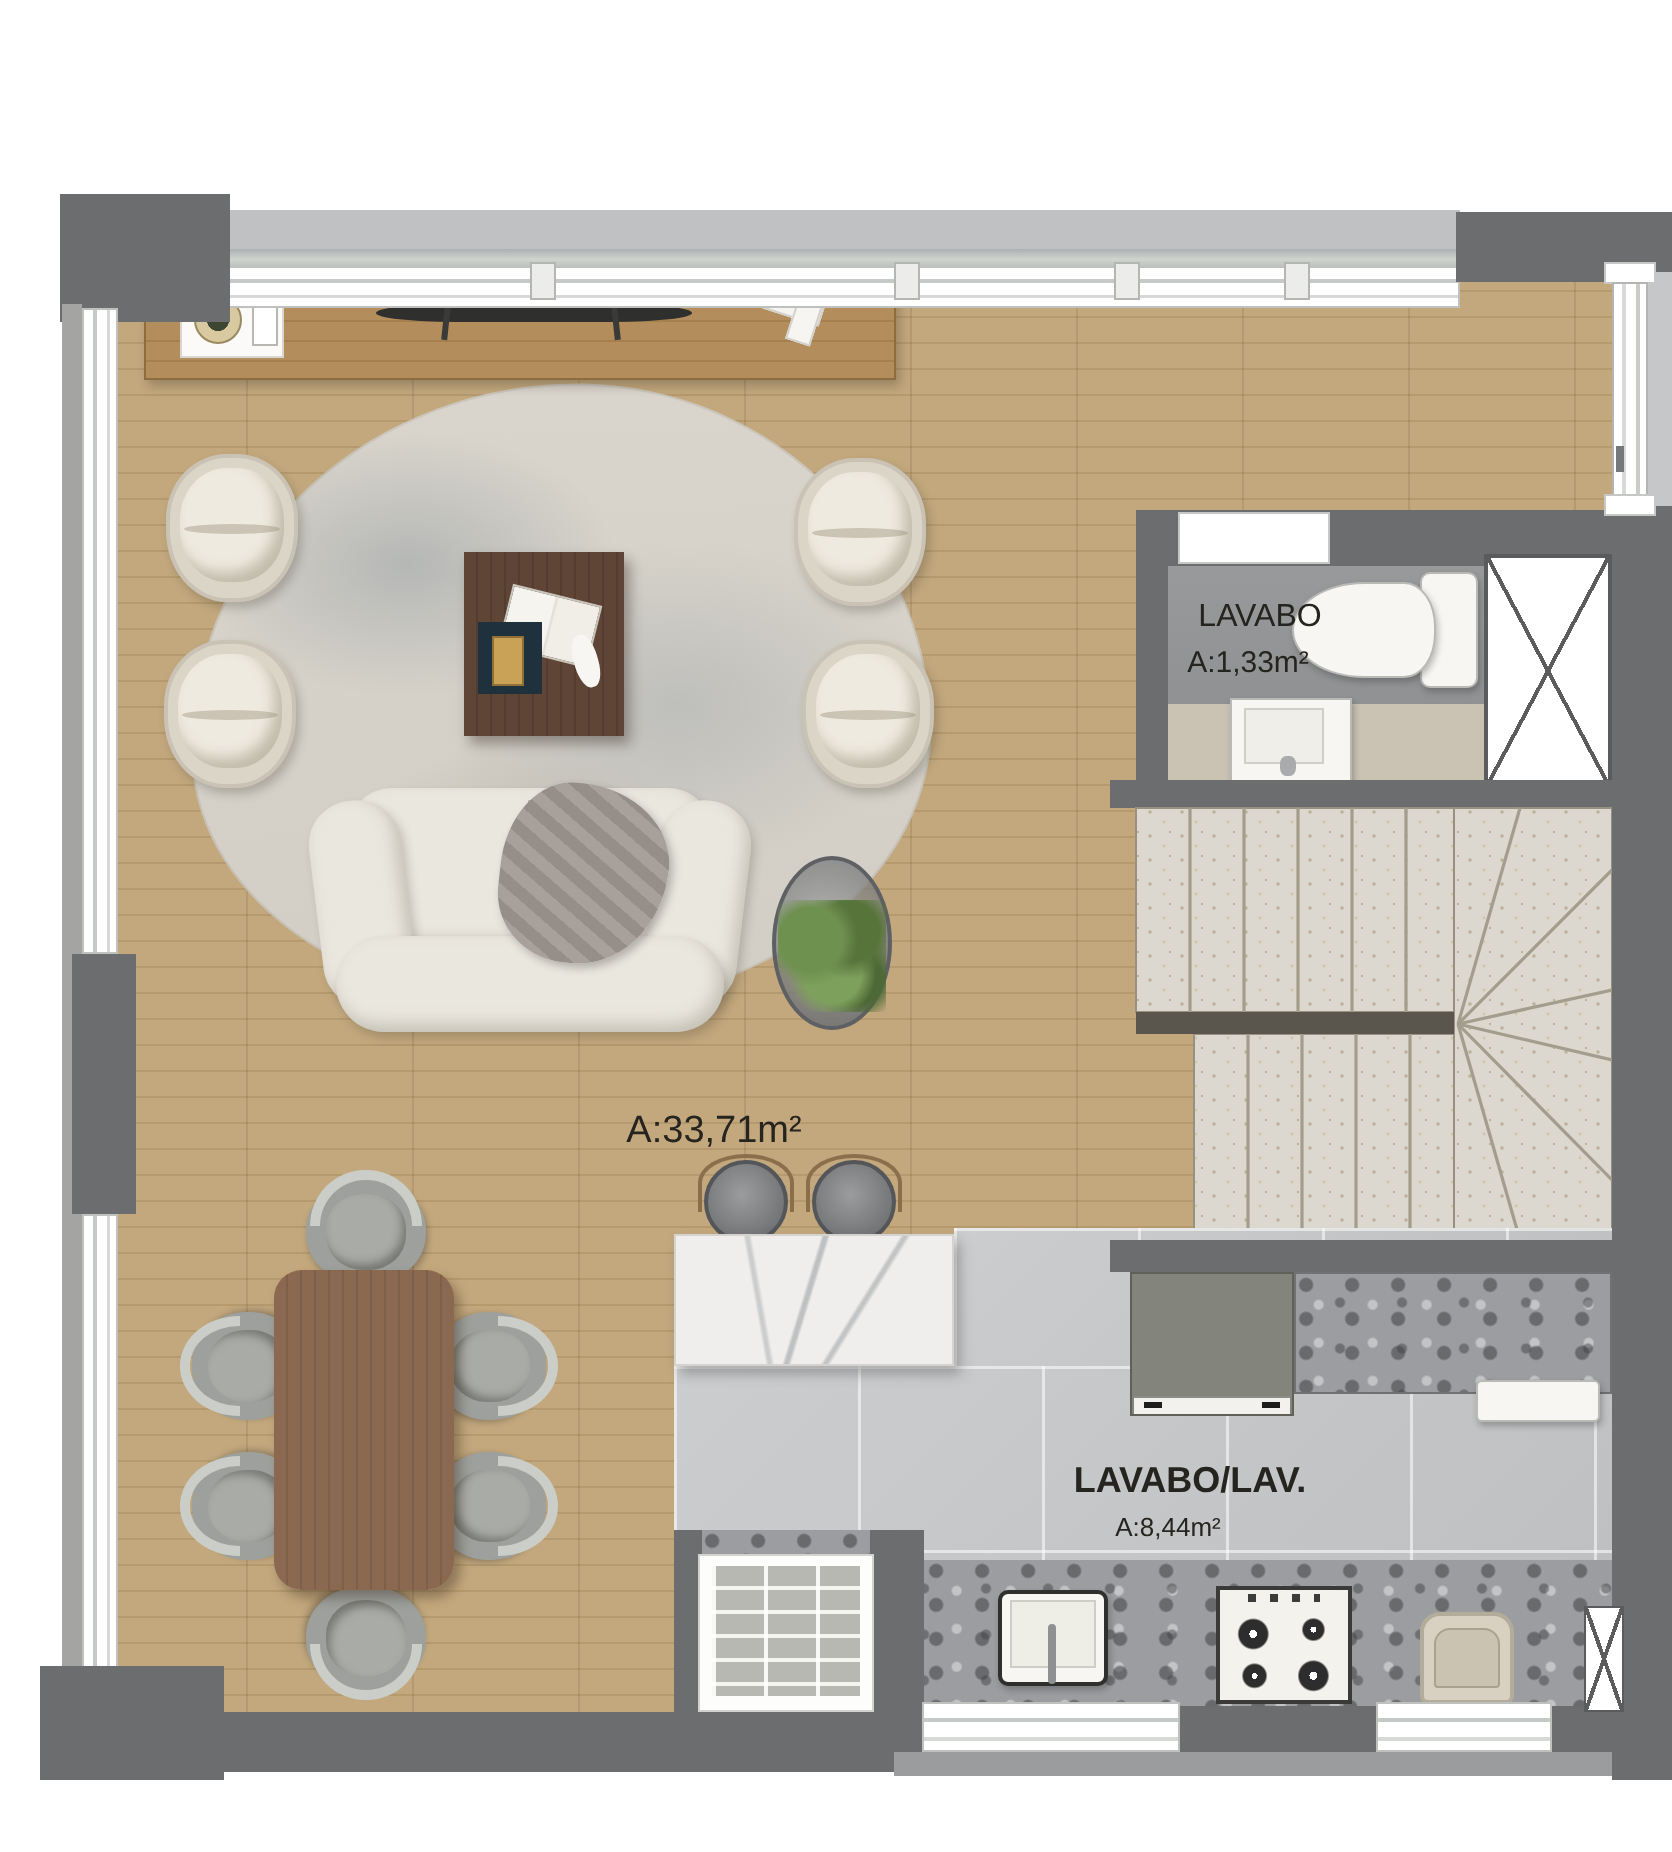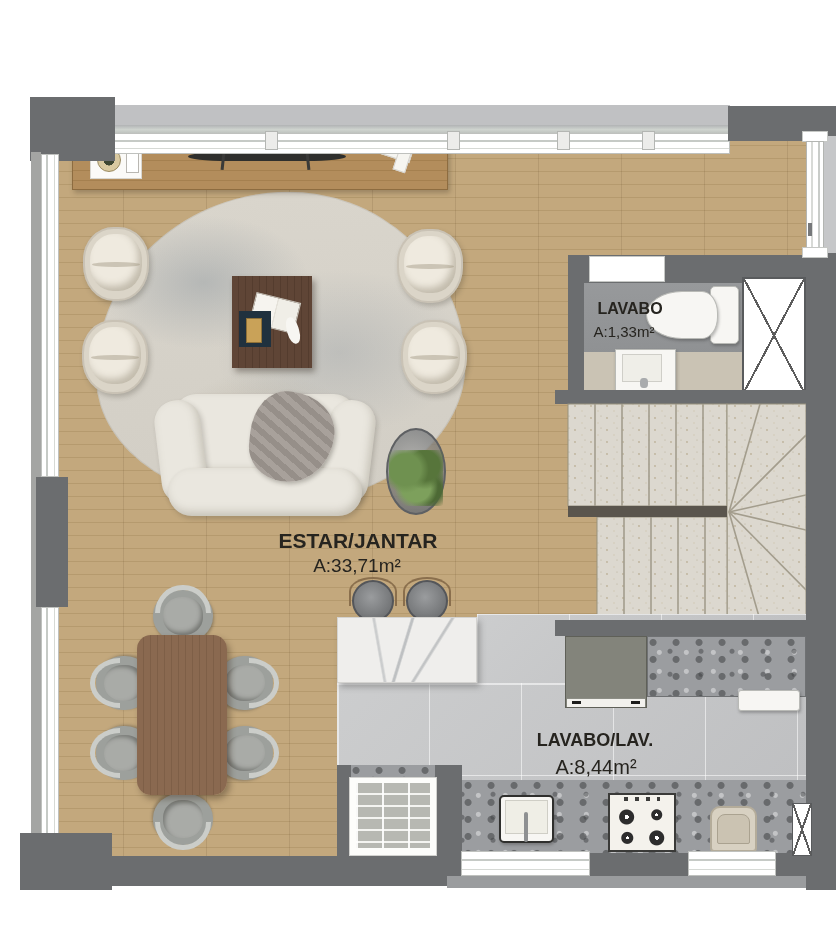--- a/index.html
+++ b/index.html
@@ -245,22 +245,21 @@
 
   <div class="wall" style="left:806px;top:253px;width:30px;height:637px;"></div>
   <div style="left:824px;top:136px;width:12px;height:117px;background:#c6c7c9;"></div>
   <div class="frame" style="left:802px;top:131px;width:26px;height:11px;"></div>
   <div style="left:806px;top:141px;width:18px;height:107px;background:linear-gradient(90deg,#fff 0 25%,#d8dad7 25% 38%,#fff 38% 70%,#c9ccc9 70% 80%,#fff 80%);border:1px solid #b3b5b2;"></div>
   <div class="frame" style="left:802px;top:247px;width:26px;height:11px;"></div>
   <div style="left:808px;top:223px;width:4px;height:13px;background:#76787a;"></div>
 
   <div class="xbox" style="left:792px;top:803px;width:20px;height:53px;border-width:1px;"></div>
 
-  <div class="lbl" style="left:358px;top:529px;font-size:21px;font-weight:700;">ESTAR/JANTAR</div>
   <div class="lbl" style="left:357px;top:555px;font-size:19px;">A:33,71m²</div>
 
-  <div class="lbl" style="left:630px;top:300px;font-size:16px;font-weight:700;">LAVABO</div>
+  <div class="lbl" style="left:630px;top:300px;font-size:16px;font-weight:400;">LAVABO</div>
   <div class="lbl" style="left:624px;top:323px;font-size:15px;">A:1,33m²</div>
 
   <div class="lbl" style="left:595px;top:730px;font-size:18px;font-weight:700;">LAVABO/LAV.</div>
-  <div class="lbl" style="left:596px;top:756px;font-size:20px;">A:8,44m²</div>
+  <div class="lbl" style="left:584px;top:756px;font-size:13px;">A:8,44m²</div>
 
 </div>
 
 </body></html>

